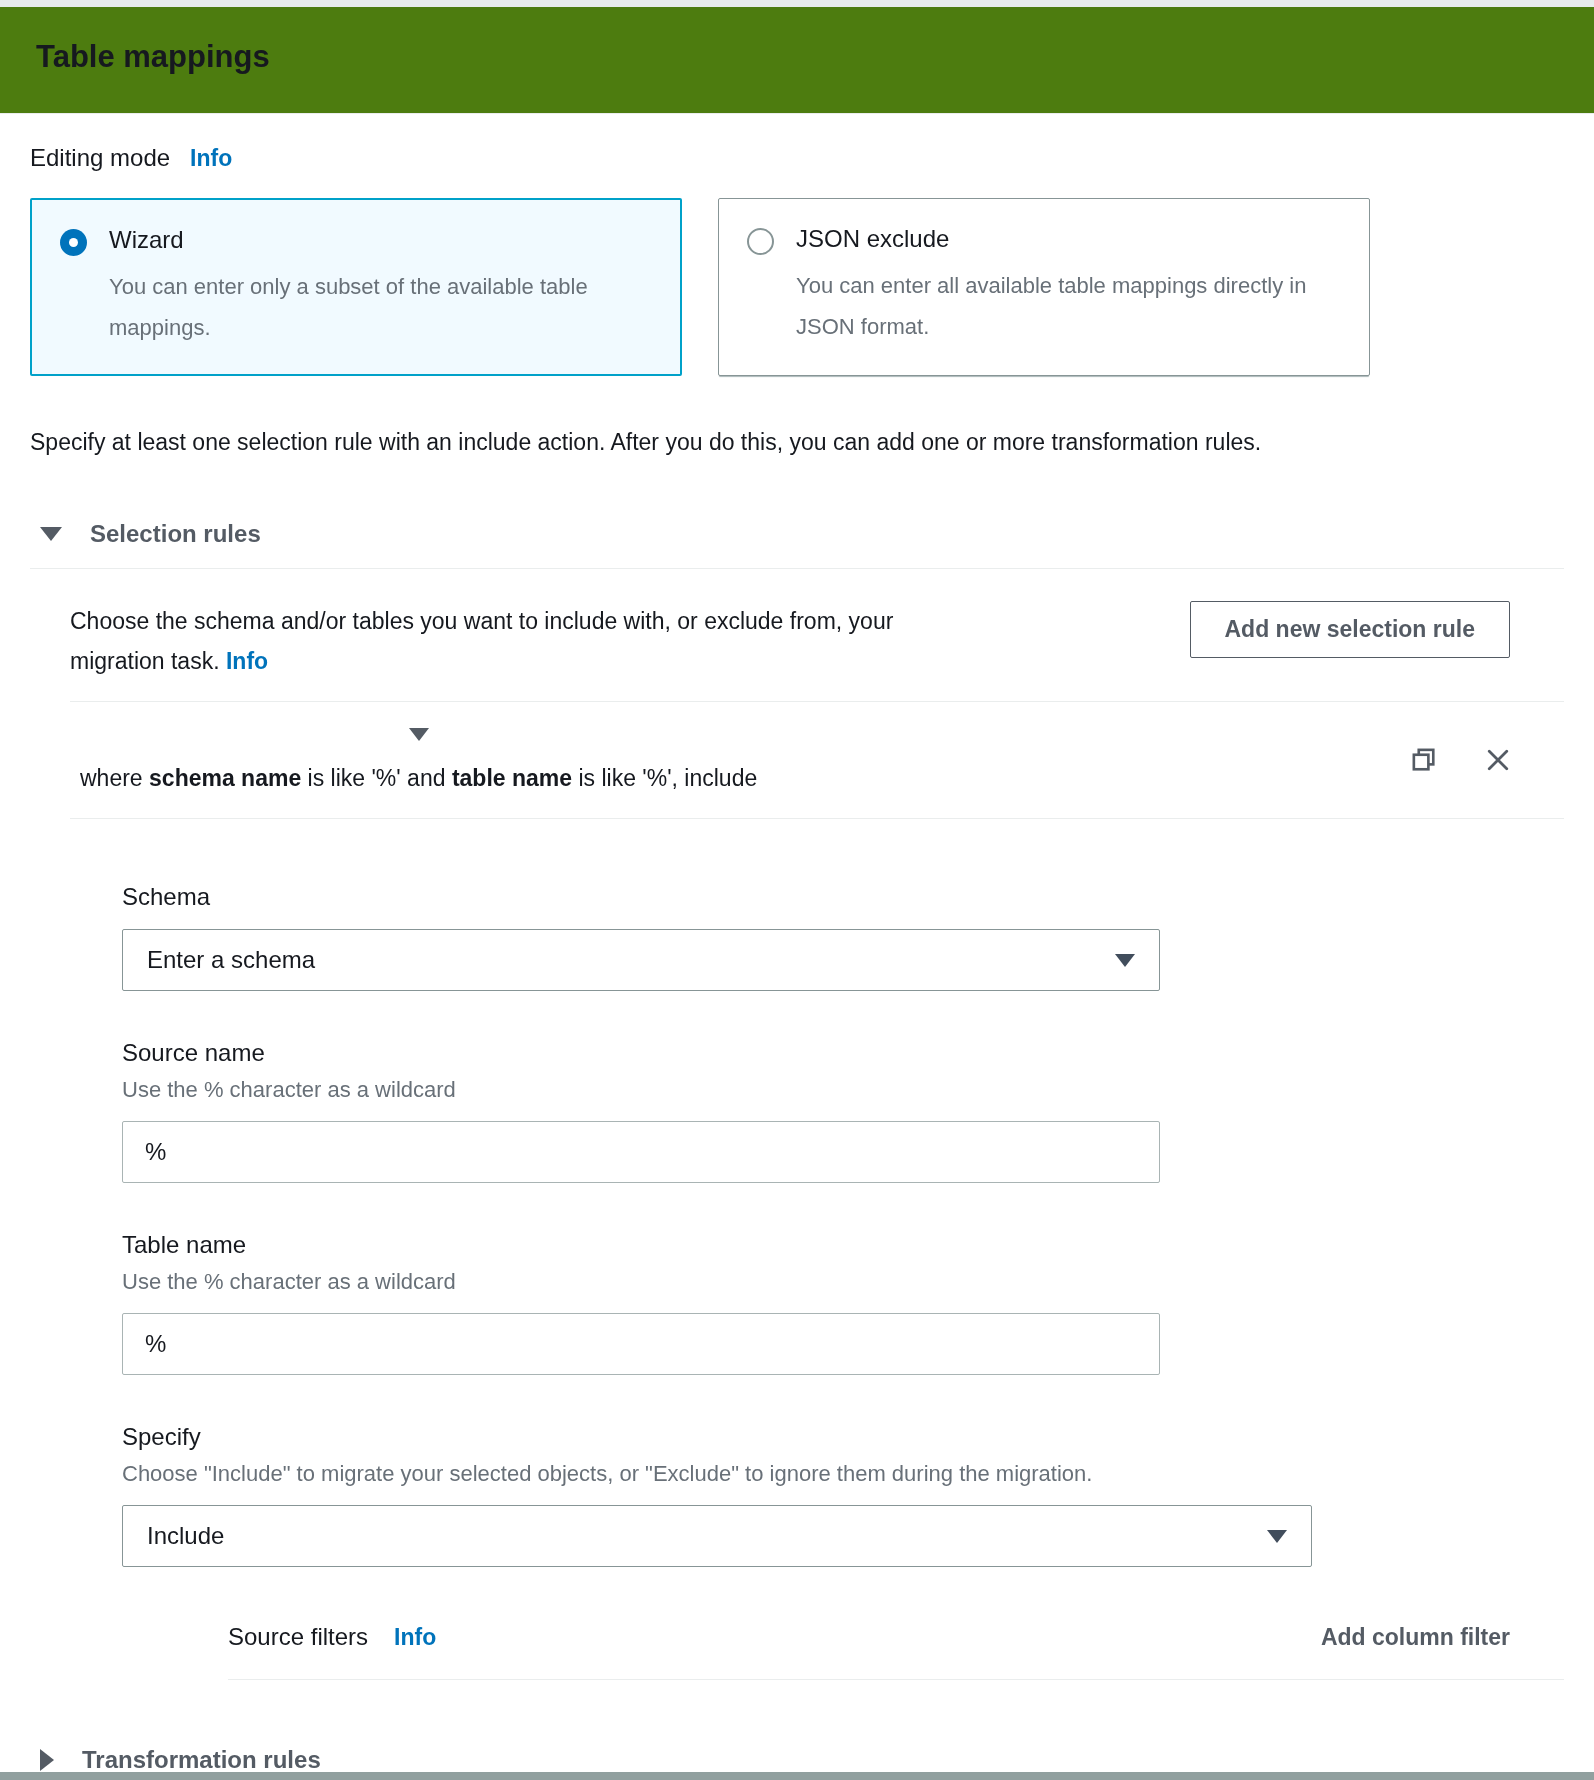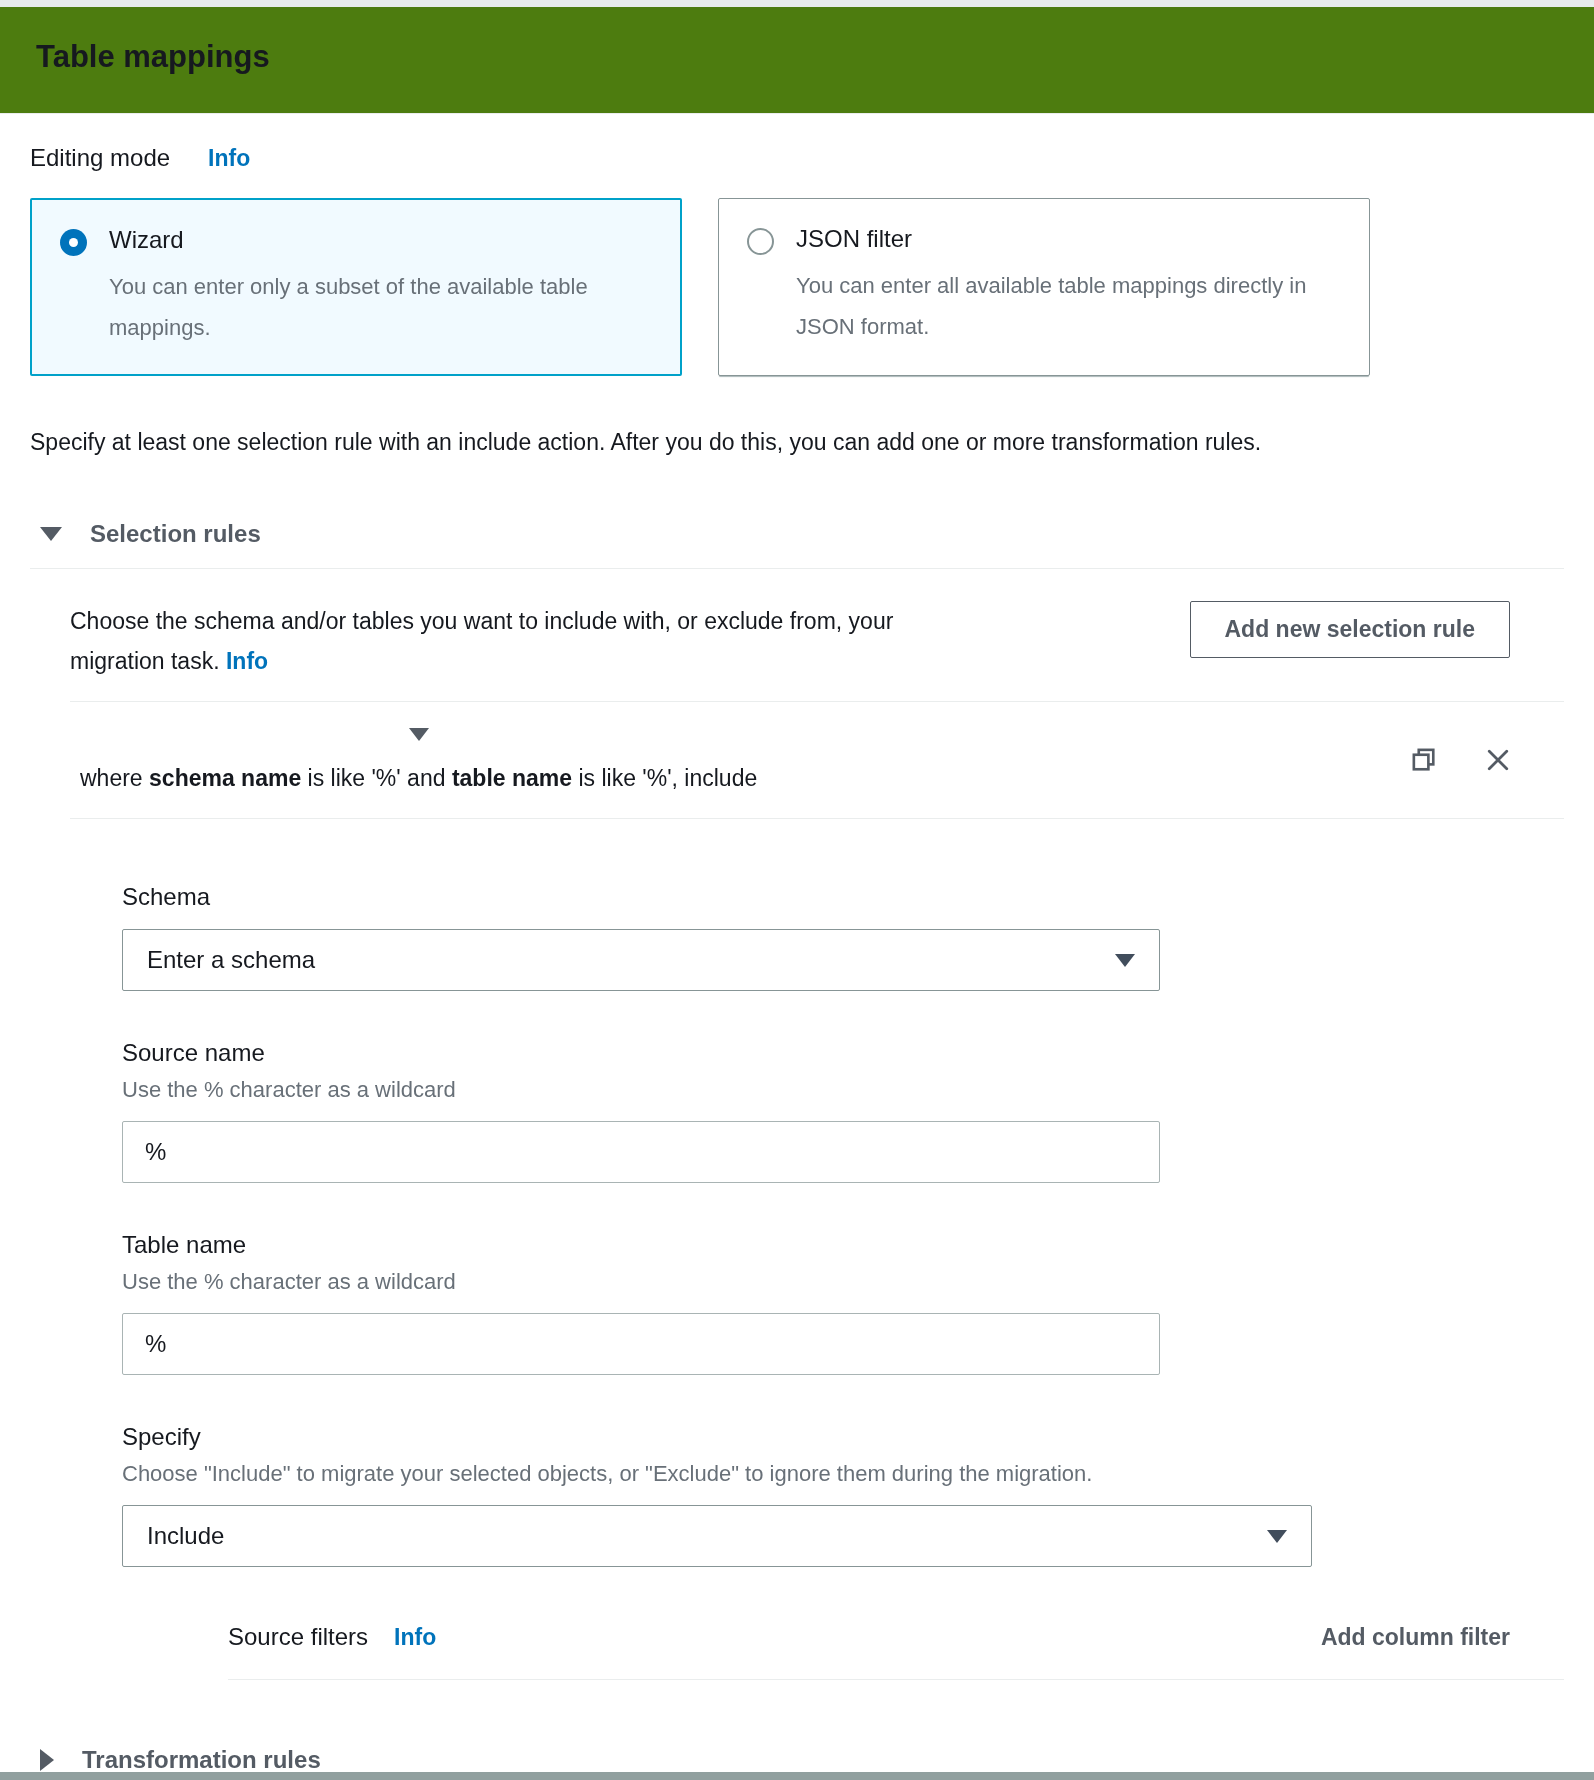--- a/index.html
+++ b/index.html
@@ -8,21 +8,21 @@
   .page { position:relative; width:1594px; height:1780px; background:#fff; overflow:hidden; }
 
   .top-strip { height:7px; background:#e8ecec; }
 
   .panel-header { background:#4d7c0f; border-bottom:1px solid #eaeded; padding:32px 36px 38px 36px; }
   .panel-title { font-size:31px; font-weight:bold; color:#16191f; }
 
   .content { padding:0 30px; }
 
   
-  .editing-row { margin-top:30px; display:flex; align-items:baseline; gap:38px; font-size:24px; }
+  .editing-row { margin-top:30px; display:flex; align-items:baseline; gap:20px; font-size:24px; }
   .info-link { color:#0073bb; font-weight:bold; font-size:23px; text-decoration:none; cursor:pointer; }
 
   .cards { display:flex; gap:36px; margin-top:26px; }
   .card { width:652px; min-height:152px; border-radius:2px; padding:26px 28px; display:flex; gap:22px; cursor:pointer; }
   .card.selected { border:2px solid #00a1c9; background:#f1faff; }
   .card.unselected { border:1px solid #879596; background:#fff; box-shadow:0 2px 1px -1px #aab7b8; }
   .radio { flex:0 0 auto; width:27px; height:27px; border-radius:50%; margin-top:3px; }
   .radio.on { background:#0073bb; display:flex; align-items:center; justify-content:center; }
   .radio.on::after { content:""; width:9px; height:9px; border-radius:50%; background:#fff; }
   .radio.off { background:#fff; border:2px solid #879596; }
@@ -95,21 +95,21 @@
       <div class="card selected">
         <span class="radio on"></span>
         <div>
           <div class="card-title">Wizard</div>
           <div class="card-desc">You can enter only a subset of the available table mappings.</div>
         </div>
       </div>
       <div class="card unselected">
         <span class="radio off"></span>
         <div>
-          <div class="card-title">JSON filter</div>
+          <div class="card-title">JSON exclude</div>
           <div class="card-desc">You can enter all available table mappings directly in JSON format.</div>
         </div>
       </div>
     </div>
 
     <p class="intro">Specify at least one selection rule with an include action. After you do this, you can add one or more transformation rules.</p>
 
     <div class="section-toggle bordered">
       <span class="tri-down"></span>
       <span class="section-title">Selection rules</span>

